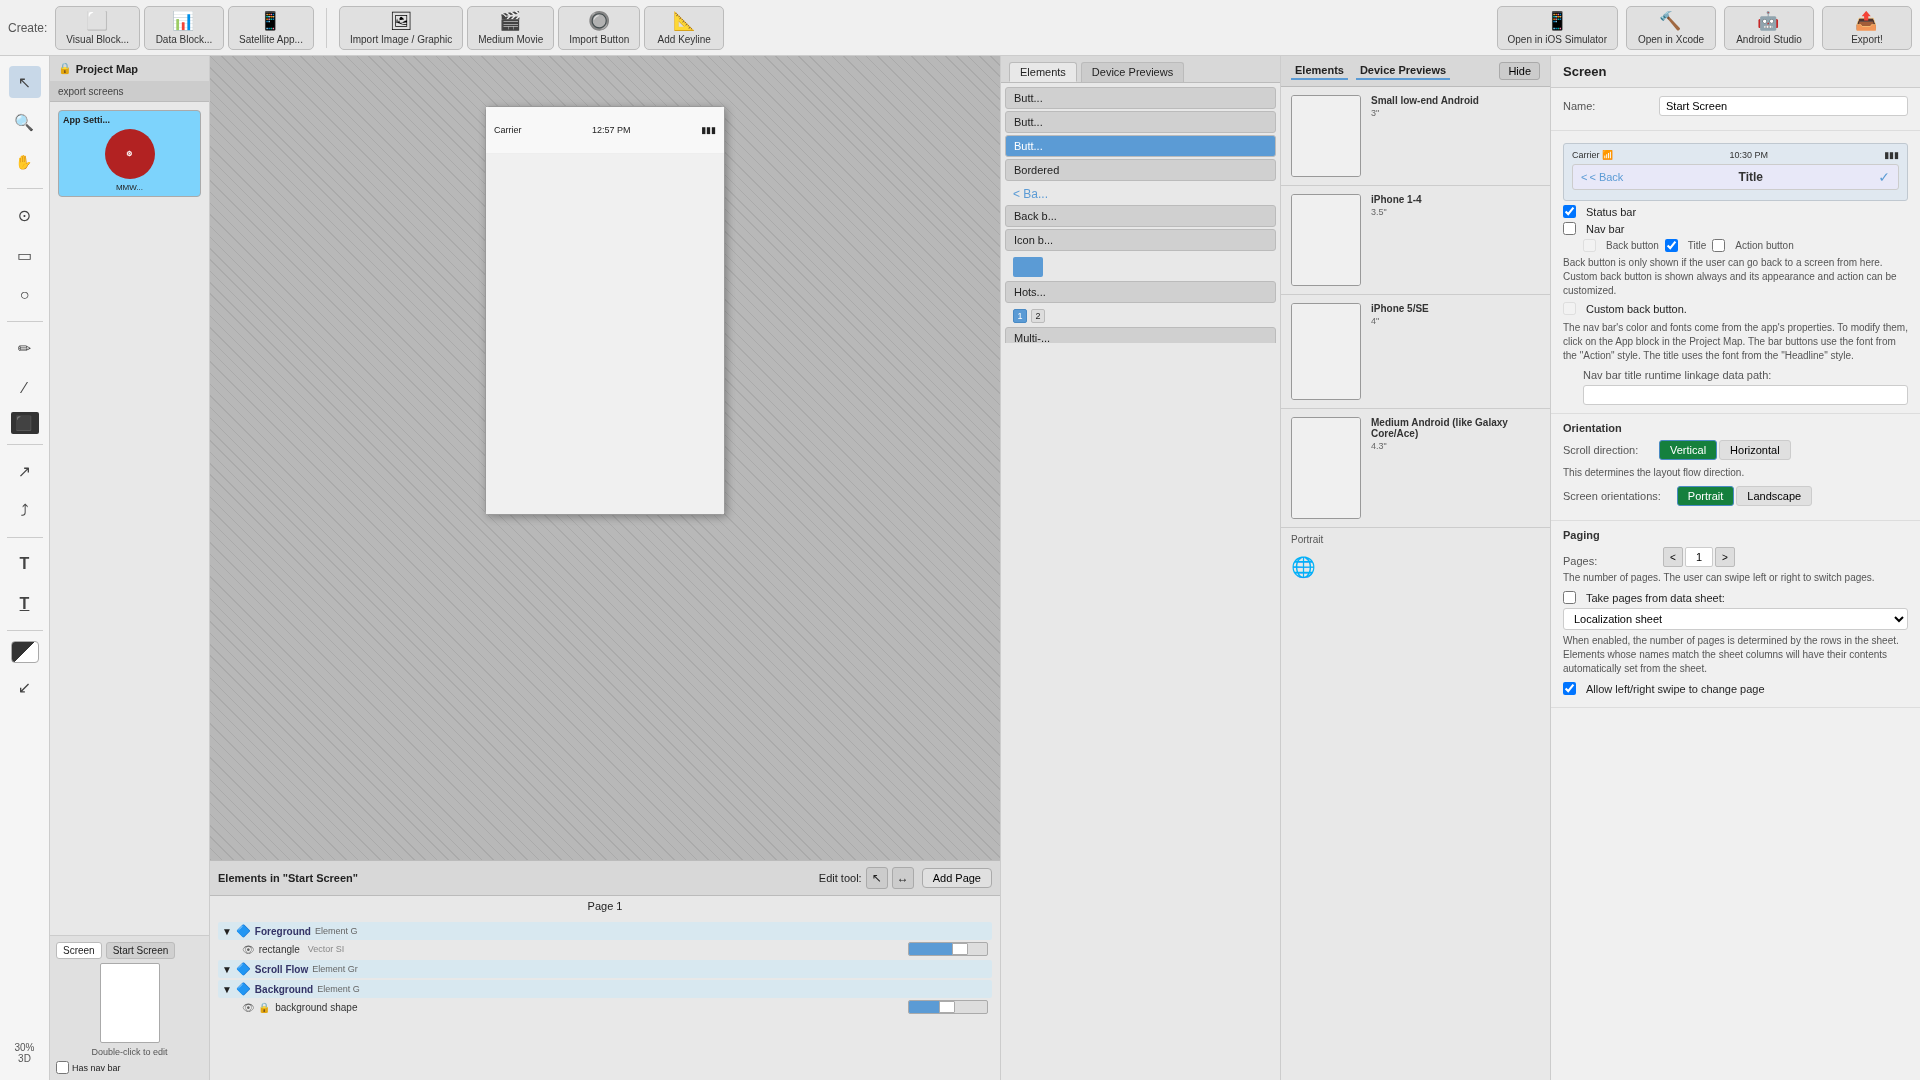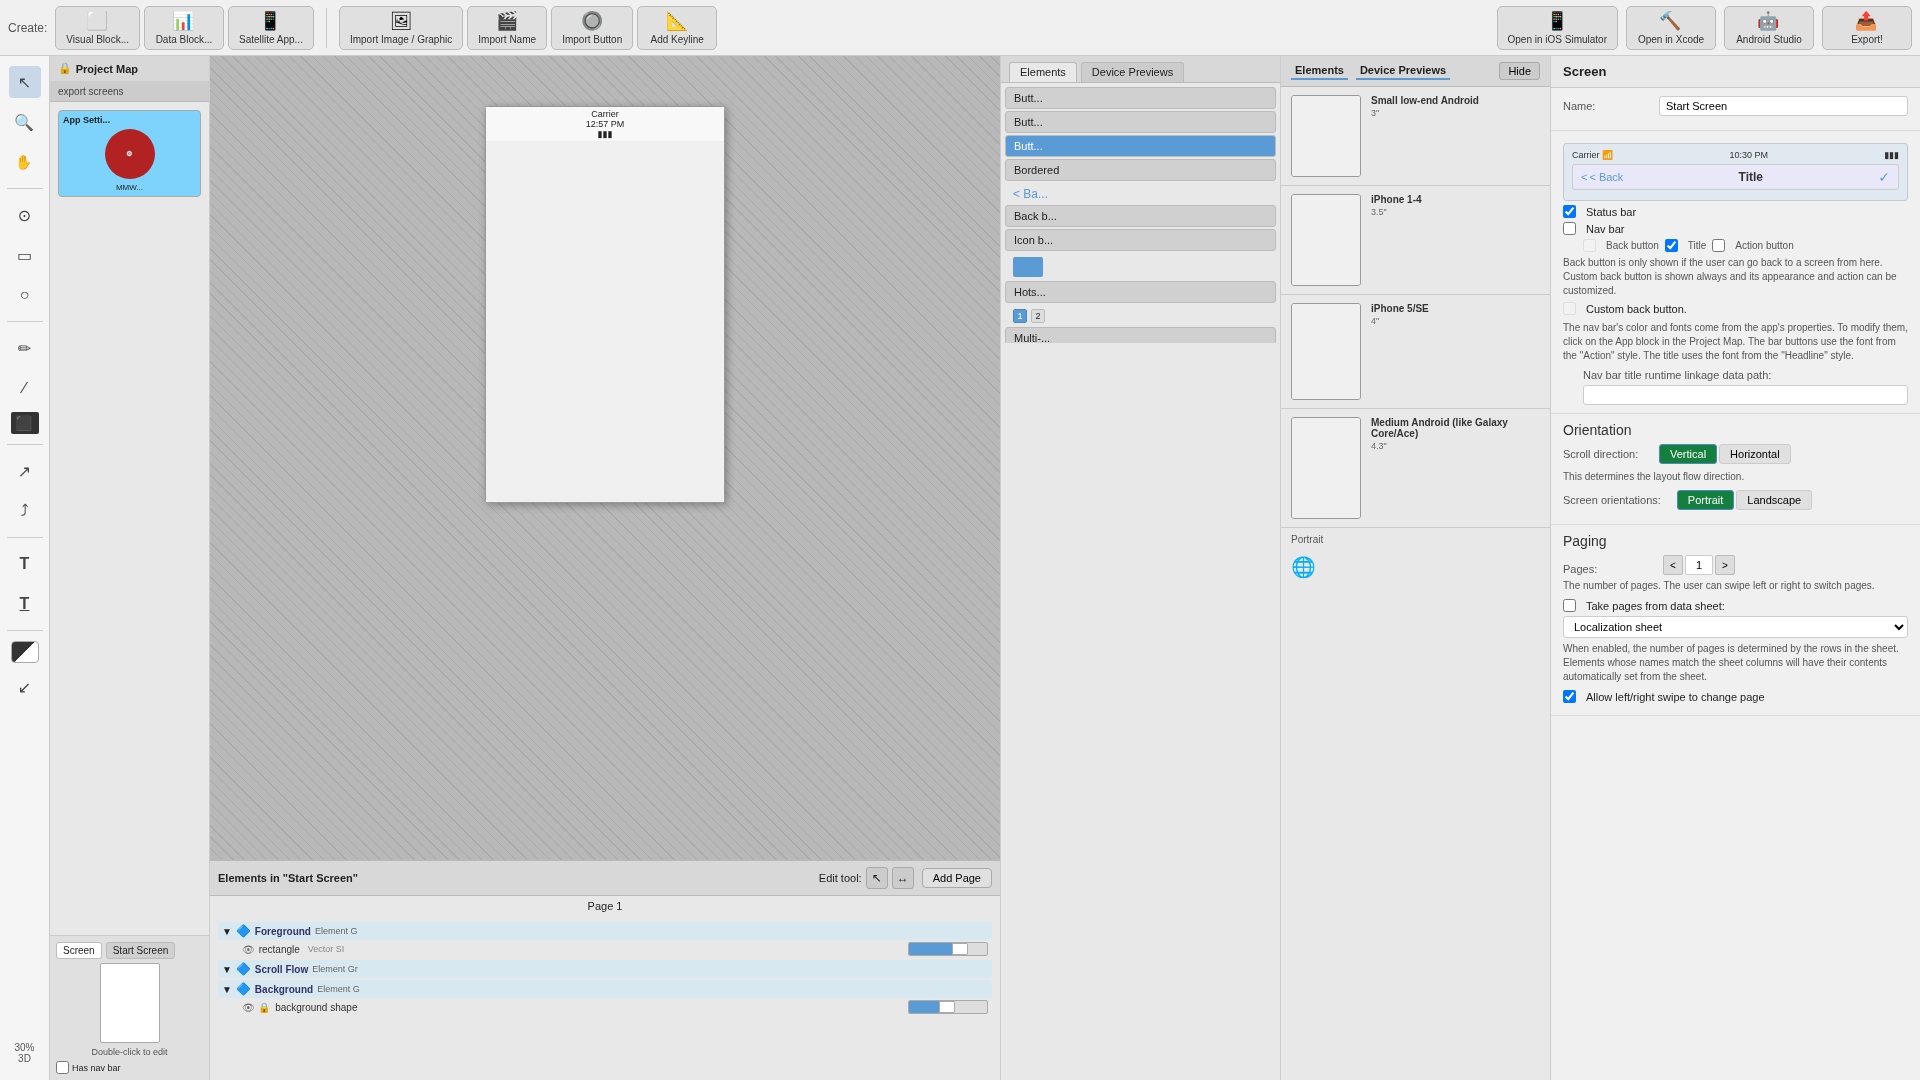--- a/index.html
+++ b/index.html
@@ -89,21 +89,21 @@
     #canvas-content {
       flex: 1; display: flex; align-items: flex-start; justify-content: center;
       padding: 20px; position: relative;
     }
     .phone-frame {
       width: 240px; background: #fff; border: 1px solid #999; border-radius: 4px;
       box-shadow: 2px 2px 8px rgba(0,0,0,0.3); position: relative; margin-top: 20px;
     }
     .phone-status-bar {
       display: flex; align-items: center; justify-content: space-between;
-      padding: 2px 8px; background: #f8f8f8; border-bottom: 1px solid #eee; font-size: 9px; flex-direction: column;
+      padding: 18px 8px; background: #f8f8f8; border-bottom: 1px solid #eee; font-size: 9px;
     }
     .phone-body { height: 360px; background: #f0f0f0; }
 
     
     #elements-panel {
       background: #e8e8e8; border-top: 1px solid #bbb; height: 220px;
       display: flex; flex-direction: column;
     }
     #elements-header {
       display: flex; align-items: center; padding: 6px 8px; background: #d8d8d8;
@@ -214,21 +214,21 @@
     }
     .prop-toggle.active { background: #15803d; color: white; border-color: #4a8ac4; }
     .prop-text-block { font-size: 10px; color: #555; line-height: 1.4; margin-top: 4px; }
     .nav-bar-preview {
       background: #e8e8f8; border: 1px solid #ccc; border-radius: 3px; padding: 4px 8px;
       display: flex; align-items: center; justify-content: space-between; margin: 4px 0;
     }
     .nav-preview-back { color: #5b9bd5; font-size: 11px; display: flex; align-items: center; gap: 2px; }
     .nav-preview-title { font-size: 12px; font-weight: bold; color: #333; }
     .nav-preview-check { color: #5b9bd5; font-size: 14px; }
-    .section-title { font-size: 14px; font-weight: normal; color: #333; margin-bottom: 6px; }
+    .section-title { font-size: 11px; font-weight: bold; color: #333; margin-bottom: 6px; }
     .prop-subrow { display: flex; align-items: center; gap: 6px; margin-left: 20px; margin-bottom: 3px; font-size: 10px; color: #555; }
     .prop-paging-row { display: flex; align-items: flex-end; gap: 20px; margin-bottom: 4px; font-size: 11px; }
     .page-stepper { display: flex; align-items: center; gap: 2px; }
     .page-stepper-btn { width: 20px; height: 20px; background: #ddd; border: 1px solid #bbb; border-radius: 2px; display: flex; align-items: center; justify-content: center; cursor: pointer; font-size: 10px; }
     .page-stepper-val { width: 28px; height: 20px; border: 1px solid #ccc; text-align: center; font-size: 11px; background: white; border-radius: 2px; }
     .prop-select { padding: 3px 6px; border: 1px solid #ccc; border-radius: 3px; font-size: 11px; background: white; width: 100%; }
     .disabled-check { opacity: 0.5; }
     .nav-bar-status-bar { background: #e0e8f0; border: 1px solid #c0c8d0; border-radius: 3px; padding: 6px 8px; margin: 4px 0; }
     .status-bar-preview { display: flex; align-items: center; justify-content: space-between; font-size: 9px; margin-bottom: 4px; color: #333; }
 
@@ -255,21 +255,21 @@
   </button>
 
   <div class="toolbar-divider"></div>
 
   <button class="toolbar-btn">
     <span class="btn-icon">🖼</span>
     <span class="btn-label">Import Image / Graphic</span>
   </button>
   <button class="toolbar-btn">
     <span class="btn-icon">🎬</span>
-    <span class="btn-label">Import Name</span>
+    <span class="btn-label">Medium Movie</span>
   </button>
   <button class="toolbar-btn">
     <span class="btn-icon">🔘</span>
     <span class="btn-label">Import Button</span>
   </button>
   <button class="toolbar-btn">
     <span class="btn-icon">📐</span>
     <span class="btn-label">Add Keyline</span>
   </button>
 

